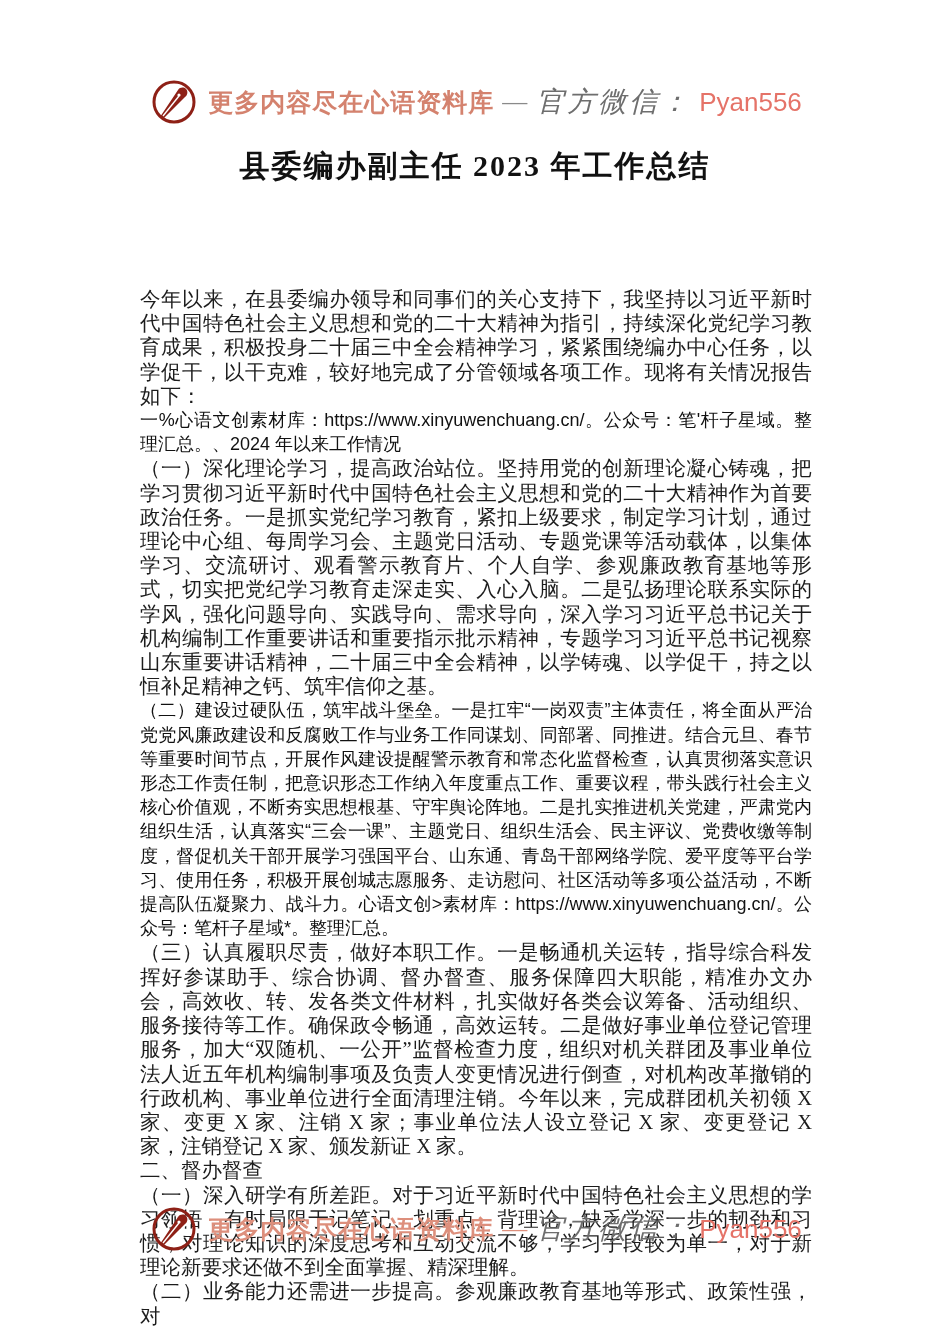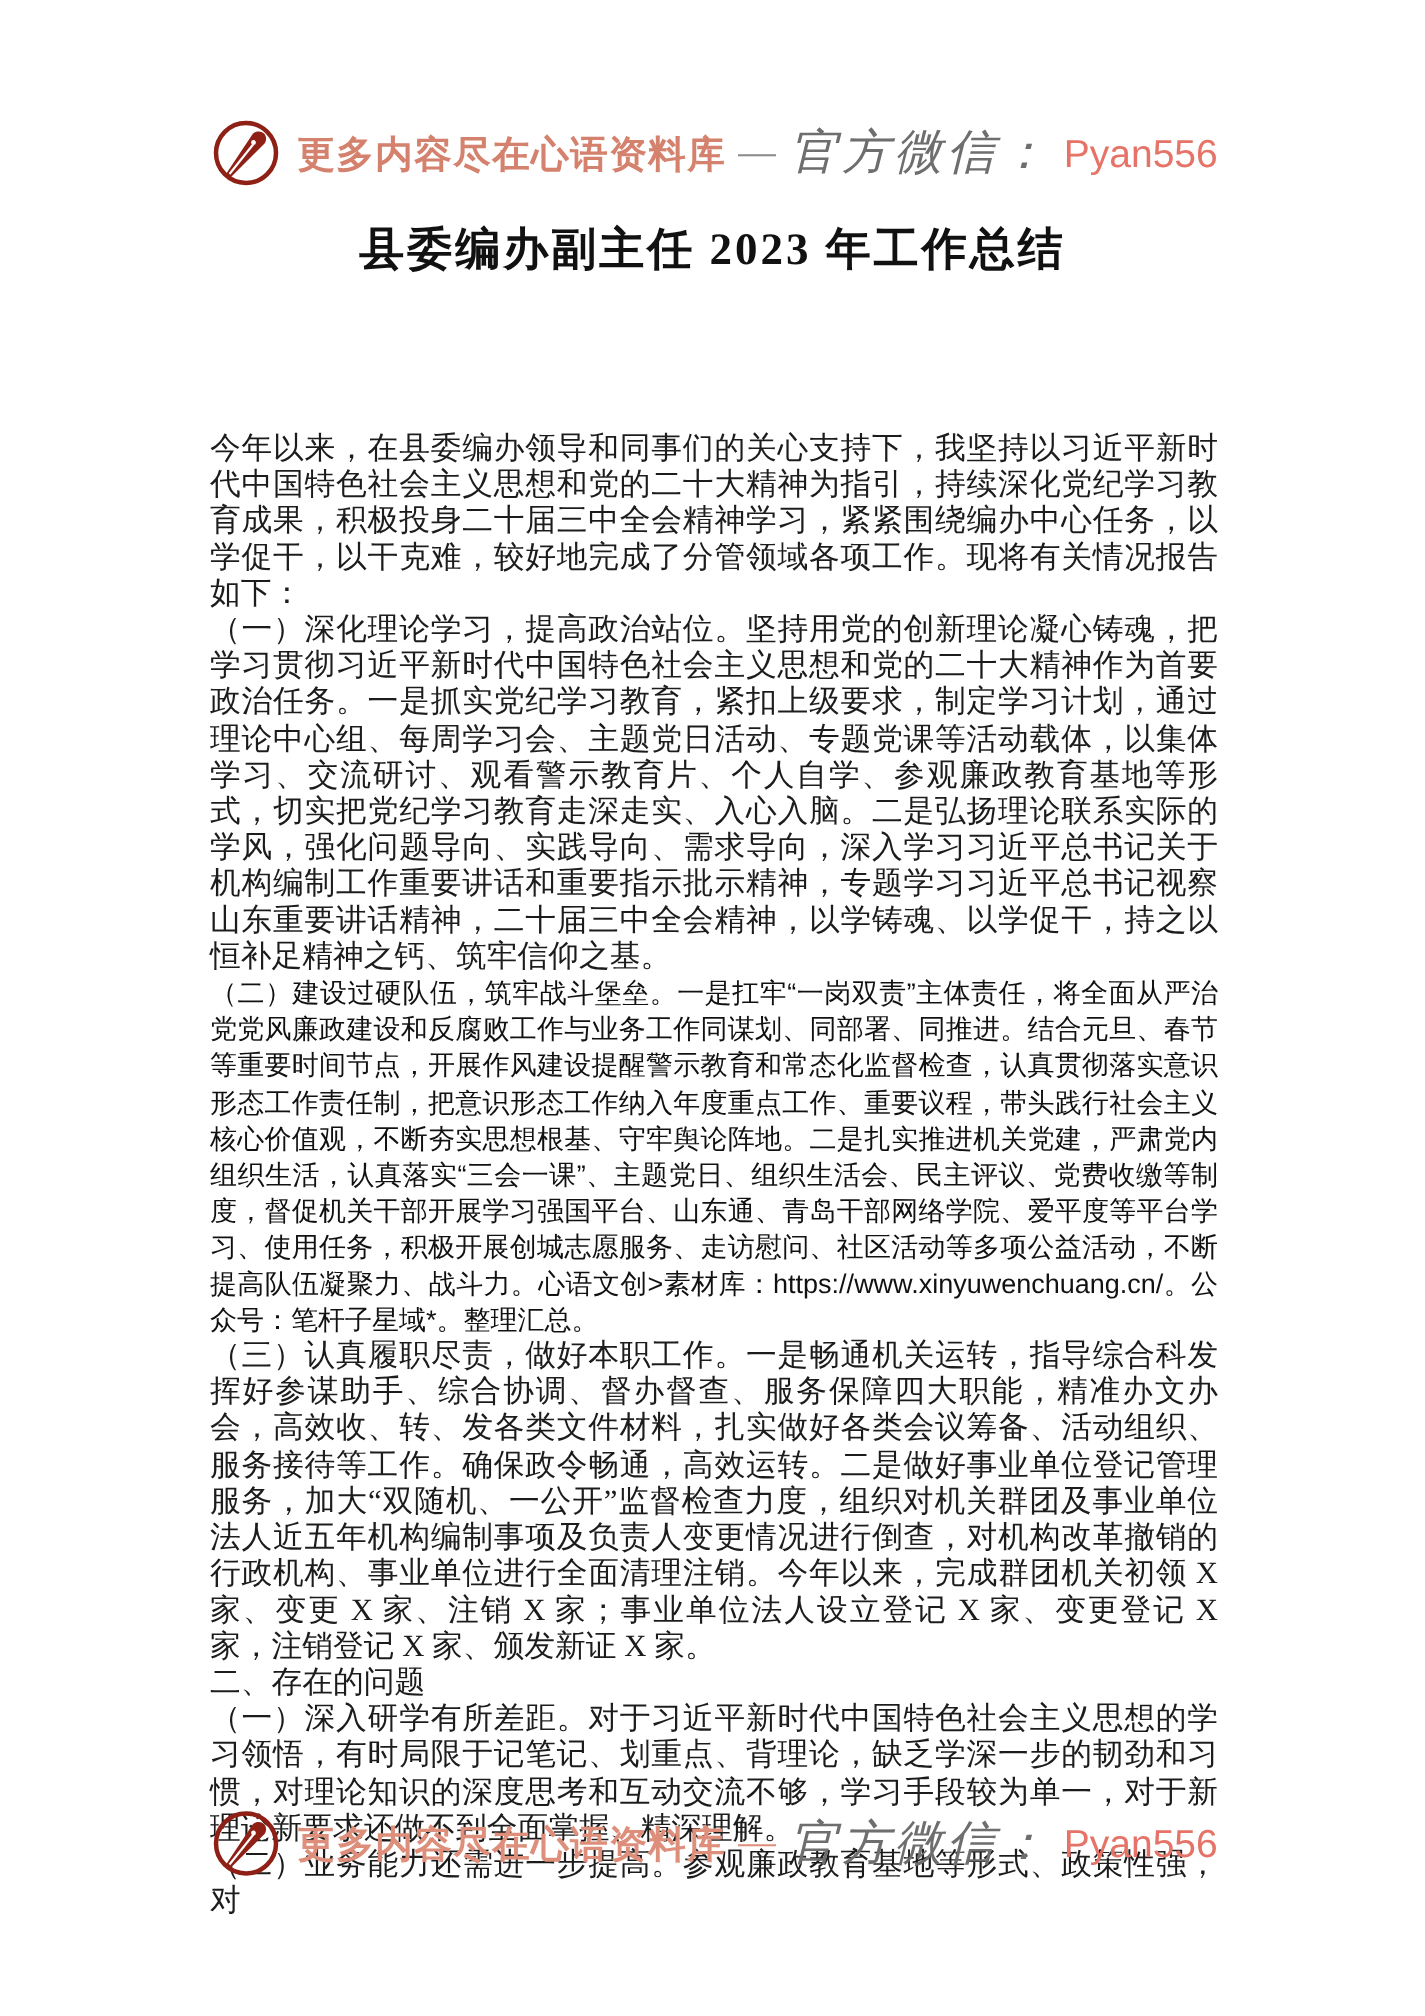--- a/index.html
+++ b/index.html
@@ -29,21 +29,21 @@
     font-size: 25px;
     font-weight: bold;
     color: #d4826e;
     letter-spacing: 1px;
   }
   .brandbar.bottom .brand-text { color: #dd8f7c; }
   .brand-dash { color: #8a8a8a; font-weight: normal; }
   .brand-wechat {
     font-family: Liberation Mono, monospace;
     font-style: italic;
-    font-size: 32px;
+    font-size: 28px;
     color: #6e6e6e;
     letter-spacing: 3px;
   }
   .brand-id {
     font-family: Liberation Sans, sans-serif;
     font-size: 26px;
     color: #e57368;
   }
   .doc-title {
     position: absolute;
@@ -96,24 +96,25 @@
     <span class="brand-text">更多内容尽在心语资料库</span>
       <span class="brand-text brand-dash">—</span>
       <span class="brand-wechat">官方微信：</span>
       <span class="brand-id">Pyan556</span>
   </div>
 
   <div class="doc-title">县委编办副主任 2023 年工作总结</div>
 
   <div class="doc-body">
       <p class="song">今年以来，在县委编办领导和同事们的关心支持下，我坚持以习近平新时代中国特色社会主义思想和党的二十大精神为指引，持续深化党纪学习教育成果，积极投身二十届三中全会精神学习，紧紧围绕编办中心任务，以学促干，以干克难，较好地完成了分管领域各项工作。现将有关情况报告如下：</p>
+      <p class="hei">一%心语文创素材库：https://www.xinyuwenchuang.cn/。公众号：笔'杆子星域。整理汇总。、2024 年以来工作情况</p>
       <p class="song">（一）深化理论学习，提高政治站位。坚持用党的创新理论凝心铸魂，把学习贯彻习近平新时代中国特色社会主义思想和党的二十大精神作为首要政治任务。一是抓实党纪学习教育，紧扣上级要求，制定学习计划，通过理论中心组、每周学习会、主题党日活动、专题党课等活动载体，以集体学习、交流研讨、观看警示教育片、个人自学、参观廉政教育基地等形式，切实把党纪学习教育走深走实、入心入脑。二是弘扬理论联系实际的学风，强化问题导向、实践导向、需求导向，深入学习习近平总书记关于机构编制工作重要讲话和重要指示批示精神，专题学习习近平总书记视察山东重要讲话精神，二十届三中全会精神，以学铸魂、以学促干，持之以恒补足精神之钙、筑牢信仰之基。</p>
       <p class="hei">（二）建设过硬队伍，筑牢战斗堡垒。一是扛牢“一岗双责”主体责任，将全面从严治党党风廉政建设和反腐败工作与业务工作同谋划、同部署、同推进。结合元旦、春节等重要时间节点，开展作风建设提醒警示教育和常态化监督检查，认真贯彻落实意识形态工作责任制，把意识形态工作纳入年度重点工作、重要议程，带头践行社会主义核心价值观，不断夯实思想根基、守牢舆论阵地。二是扎实推进机关党建，严肃党内组织生活，认真落实“三会一课”、主题党日、组织生活会、民主评议、党费收缴等制度，督促机关干部开展学习强国平台、山东通、青岛干部网络学院、爱平度等平台学习、使用任务，积极开展创城志愿服务、走访慰问、社区活动等多项公益活动，不断提高队伍凝聚力、战斗力。心语文创&gt;素材库：https://www.xinyuwenchuang.cn/。公众号：笔杆子星域*。整理汇总。</p>
       <p class="song">（三）认真履职尽责，做好本职工作。一是畅通机关运转，指导综合科发挥好参谋助手、综合协调、督办督查、服务保障四大职能，精准办文办会，高效收、转、发各类文件材料，扎实做好各类会议筹备、活动组织、服务接待等工作。确保政令畅通，高效运转。二是做好事业单位登记管理服务，加大“双随机、一公开”监督检查力度，组织对机关群团及事业单位法人近五年机构编制事项及负责人变更情况进行倒查，对机构改革撤销的行政机构、事业单位进行全面清理注销。今年以来，完成群团机关初领 X 家、变更 X 家、注销 X 家；事业单位法人设立登记 X 家、变更登记 X 家，注销登记 X 家、颁发新证 X 家。</p>
-      <p class="song">二、存在的问题</p>
+      <p class="song">二、督办督查</p>
       <p class="song">（一）深入研学有所差距。对于习近平新时代中国特色社会主义思想的学习领悟，有时局限于记笔记、划重点、背理论，缺乏学深一步的韧劲和习惯，对理论知识的深度思考和互动交流不够，学习手段较为单一，对于新理论新要求还做不到全面掌握、精深理解。</p>
       <p class="song">（二）业务能力还需进一步提高。参观廉政教育基地等形式、政策性强，对</p>
     </div>
 
   <div class="brandbar bottom">
     <svg class="brand-logo" viewBox="0 0 52 52" xmlns="http://www.w3.org/2000/svg">
       <circle cx="26" cy="26" r="20" fill="none" stroke="#8e2016" stroke-width="3"></circle>
       <path d="M30 8 C36 10 41 15 43 21 L36 24 C34 18 30 13 26 11 Z" fill="#ffffff"></path>
       <path d="M12 41 L30 14 C32 11 36 11 38 13 C40 15 40 19 37 21 L15 43 Z" fill="#8e2016"></path>
       <path d="M15 40 L31 20" stroke="#ffffff" stroke-width="1.4" fill="none"></path>

